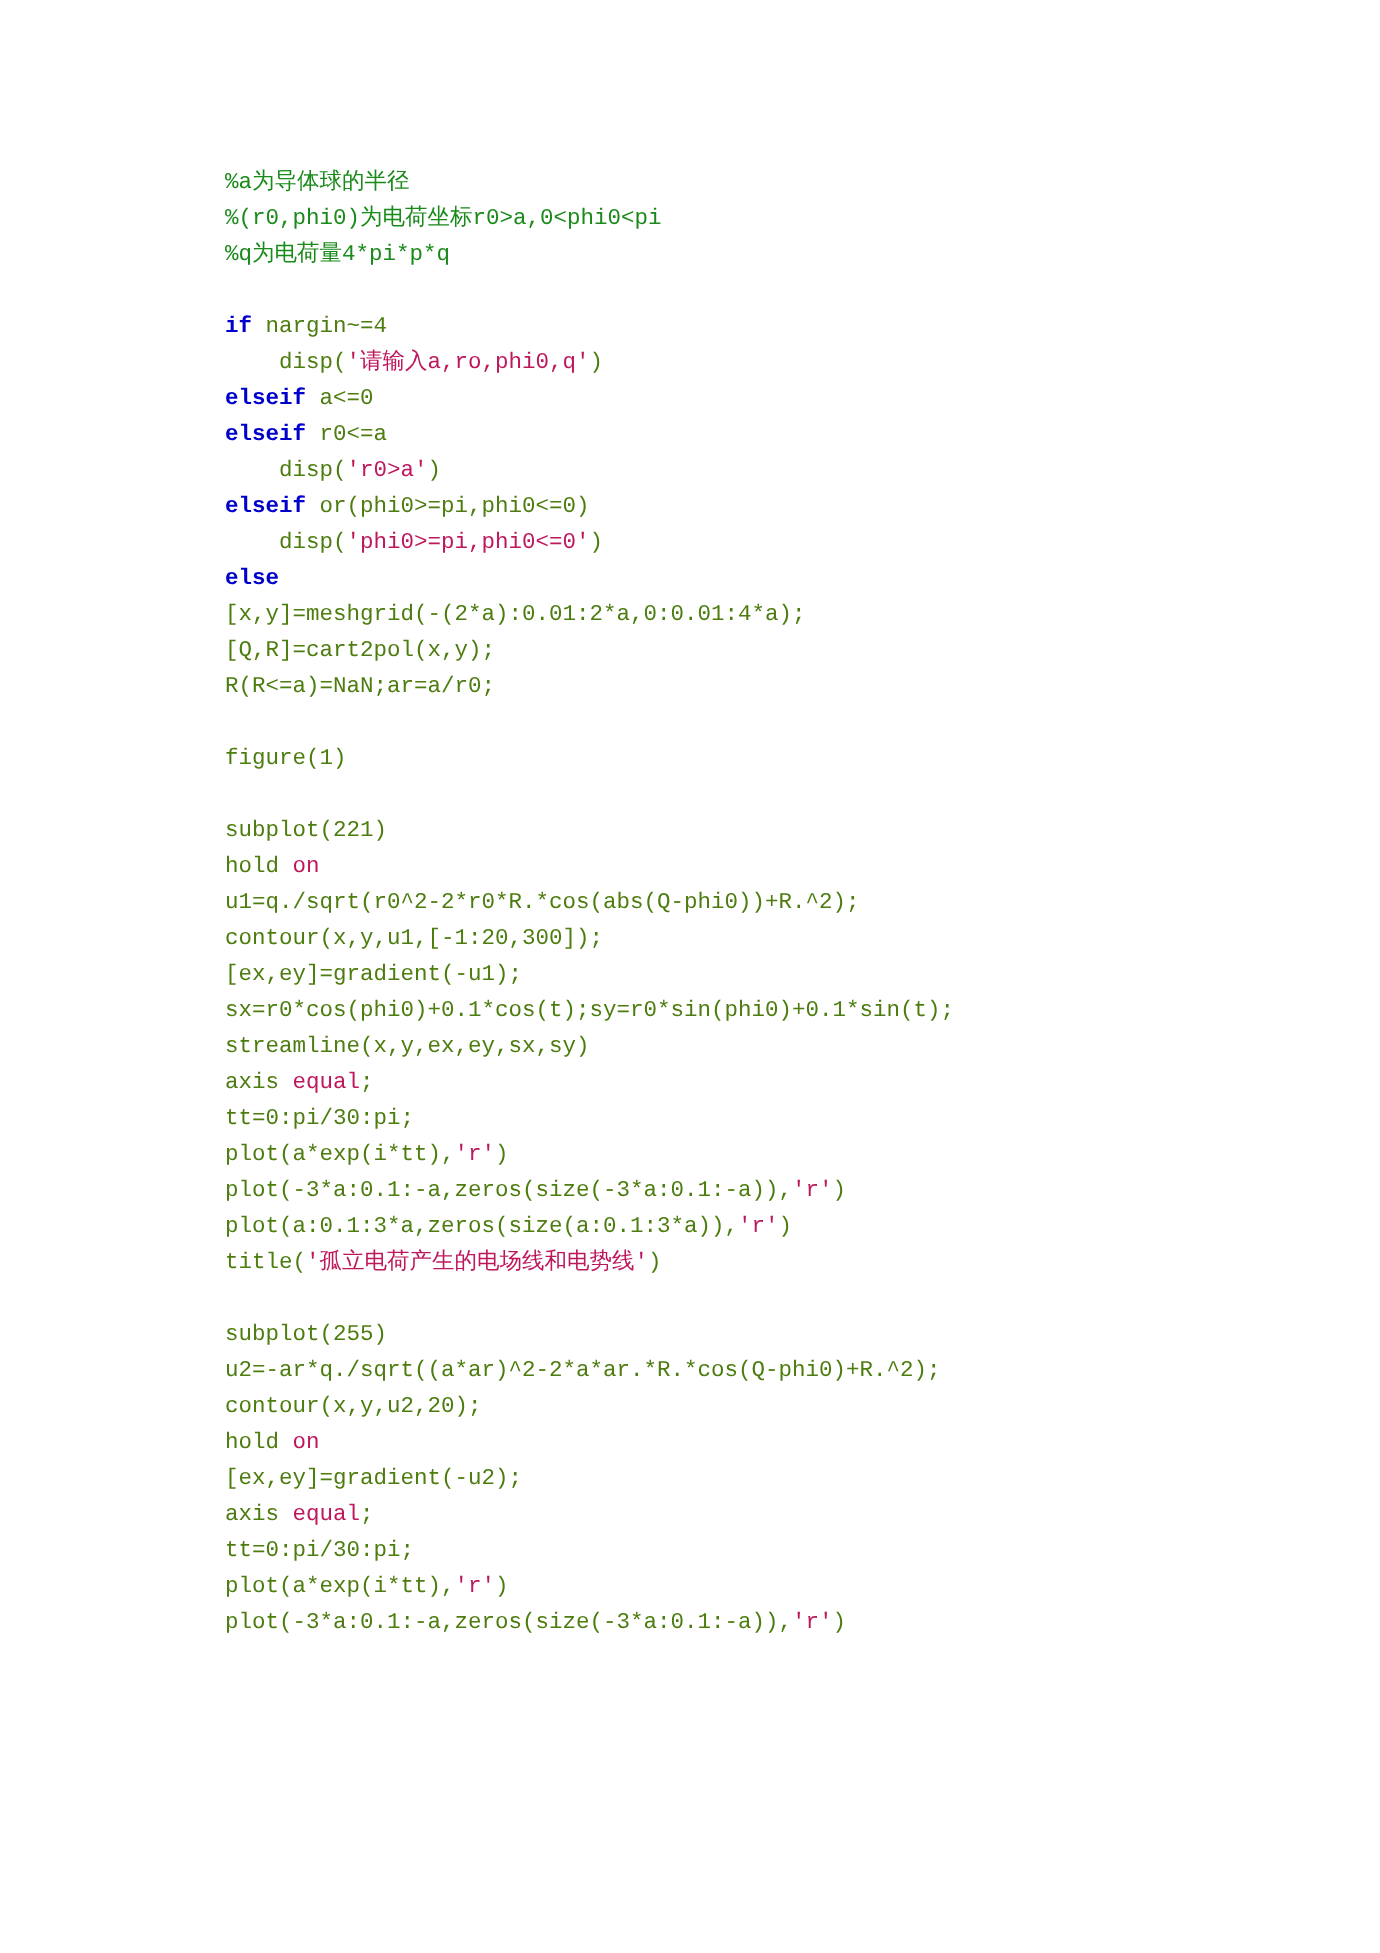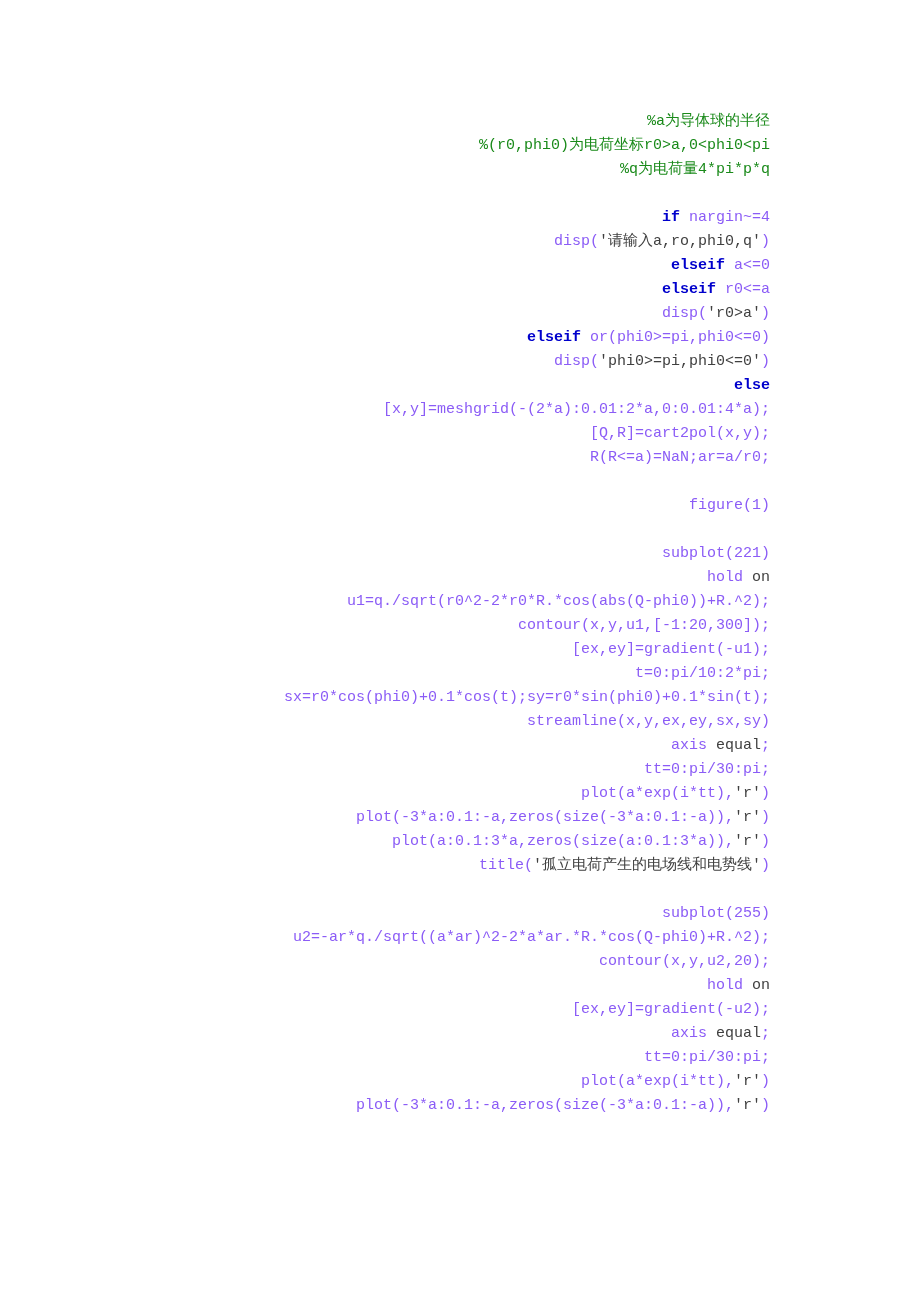--- a/index.html
+++ b/index.html
@@ -13,26 +13,25 @@
   .page {
     width: 920px;
     min-height: 1302px;
     box-sizing: border-box;
     padding: 110px 150px 80px 150px;
     background: #ffffff;
   }
   .line {
     white-space: pre;
     font-family: "SimSun", "Courier New", monospace;
-    text-align: right;
   }
   .comment { color: #1a8a1a; }
   .keyword { color: #0000cc; font-weight: bold; }
-  .string  { color: #404040; }
-  .plain   { color: #8b5cf6; }
+  .string  { color: #be185d; }
+  .plain   { color: #4d7c0f; }
 </style>
 </head>
 <body>
 
 <div class="page">
   <div id="code-block">
       <div class="line"><span class="comment">%a为导体球的半径</span></div>
       <div class="line"><span class="comment">%(r0,phi0)为电荷坐标r0&gt;a,0&lt;phi0&lt;pi</span></div>
       <div class="line"><span class="comment">%q为电荷量4*pi*p*q</span></div>
       <div class="line">&nbsp;</div>
@@ -48,21 +47,20 @@
       <div class="line"><span class="plain">[Q,R]=cart2pol(x,y);</span></div>
       <div class="line"><span class="plain">R(R&lt;=a)=NaN;ar=a/r0;</span></div>
       <div class="line">&nbsp;</div>
       <div class="line"><span class="plain">figure(1)</span></div>
       <div class="line">&nbsp;</div>
       <div class="line"><span class="plain">subplot(221)</span></div>
       <div class="line"><span class="plain">hold </span><span class="string">on</span></div>
       <div class="line"><span class="plain">u1=q./sqrt(r0^2-2*r0*R.*cos(abs(Q-phi0))+R.^2);</span></div>
       <div class="line"><span class="plain">contour(x,y,u1,[-1:20,300]);</span></div>
       <div class="line"><span class="plain">[ex,ey]=gradient(-u1);</span></div>
-      <div class="line"><span class="plain">t=0:pi/10:2*pi;</span></div>
       <div class="line"><span class="plain">sx=r0*cos(phi0)+0.1*cos(t);sy=r0*sin(phi0)+0.1*sin(t);</span></div>
       <div class="line"><span class="plain">streamline(x,y,ex,ey,sx,sy)</span></div>
       <div class="line"><span class="plain">axis </span><span class="string">equal</span><span class="plain">;</span></div>
       <div class="line"><span class="plain">tt=0:pi/30:pi;</span></div>
       <div class="line"><span class="plain">plot(a*exp(i*tt),</span><span class="string">'r'</span><span class="plain">)</span></div>
       <div class="line"><span class="plain">plot(-3*a:0.1:-a,zeros(size(-3*a:0.1:-a)),</span><span class="string">'r'</span><span class="plain">)</span></div>
       <div class="line"><span class="plain">plot(a:0.1:3*a,zeros(size(a:0.1:3*a)),</span><span class="string">'r'</span><span class="plain">)</span></div>
       <div class="line"><span class="plain">title(</span><span class="string">'孤立电荷产生的电场线和电势线'</span><span class="plain">)</span></div>
       <div class="line">&nbsp;</div>
       <div class="line"><span class="plain">subplot(255)</span></div>

